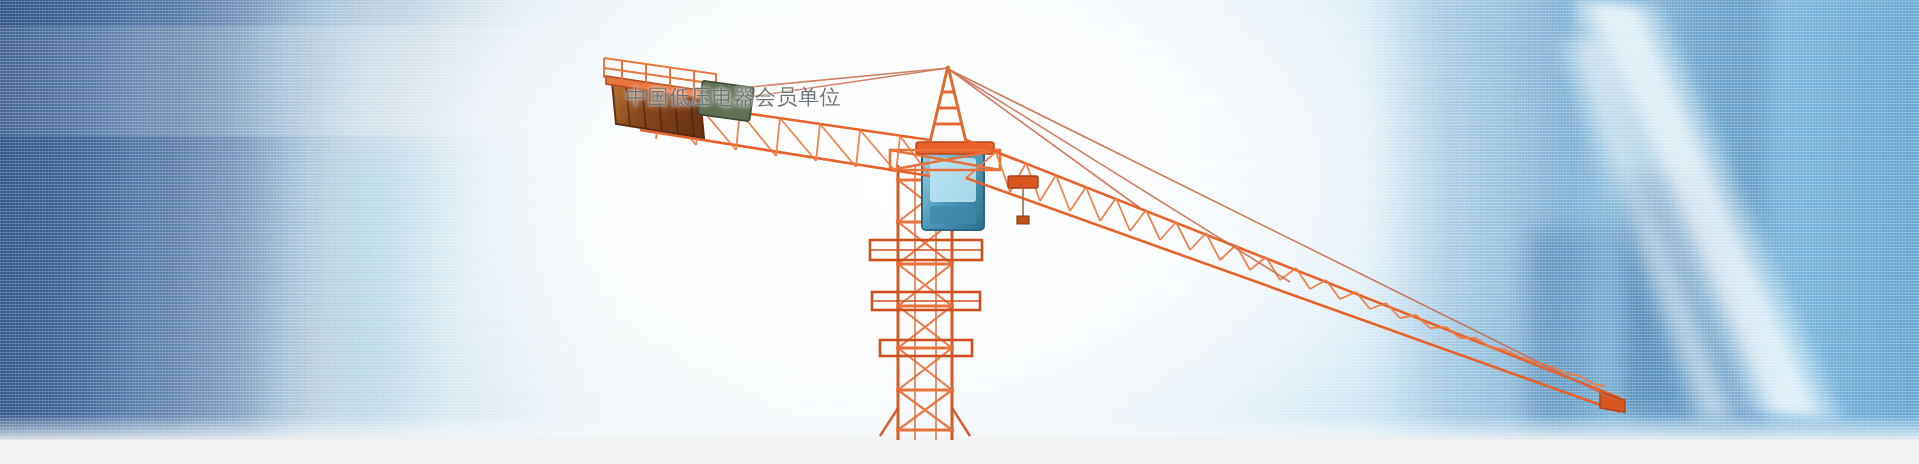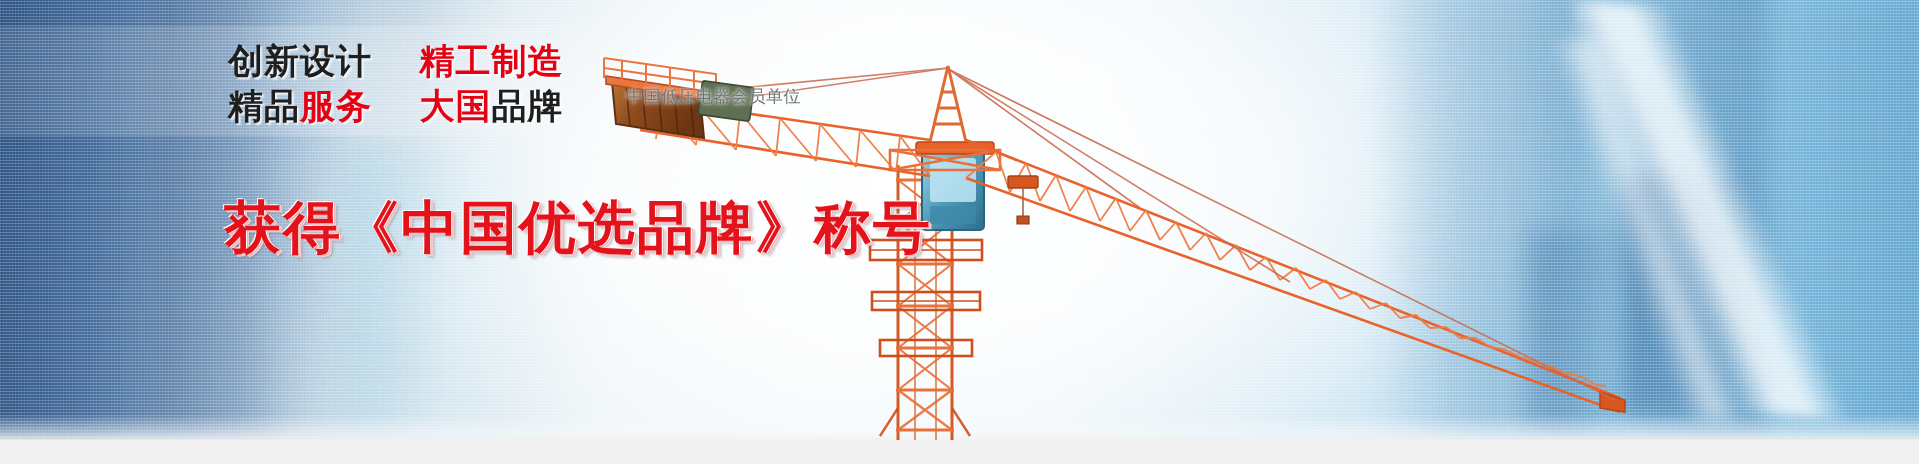--- a/index.html
+++ b/index.html
@@ -179,21 +179,21 @@
     color: #e60012;
     text-shadow: 2px 2px 2px rgba(255,255,255,0.85);
   }
   .headline .gap { display: inline-block; width: 26px; }
 
   .subtext {
     position: absolute;
     left: 626px;
     top: 86px;
     color: #6f7478;
-    font-size: 17px;
+    font-size: 21px;
     line-height: 22px;
     letter-spacing: 0.5px;
     white-space: nowrap;
     text-shadow: 0 0 3px rgba(255,255,255,0.9), 0 0 6px rgba(255,255,255,0.8);
   }
   .subtext .sl { display: block; }
 
   .slogan {
     position: absolute;
     left: 224px;
@@ -402,34 +402,21 @@
       </g>
 
       <g stroke="#cf4f1c" stroke-width="2.4" fill="none" opacity="0.9">
         <path d="M880,436 L898,408 M970,436 L952,408"></path>
       </g>
     </svg>
   </div>
 
   <div class="text-panel"></div>
 
-  <div class="headline">
-    <span class="ln">
-      <span class="dark">创新设计</span>
-      <span class="gap"></span>
-      <span class="red">精工制造</span>
-    </span>
-    <span class="ln">
-      <span class="dark">精品</span><span class="red">服务</span>
-      <span class="gap"></span>
-      <span class="red">大国</span><span class="dark">品牌</span>
-    </span>
-  </div>
 
   <div class="subtext">
     <span class="sl">中国低压电器会员单位</span>
   </div>
 
-  <div class="slogan">获得《中国优选品牌》称号</div>
 
   <div class="bottom-strip"></div>
 
 </div>
 
 </body></html>

